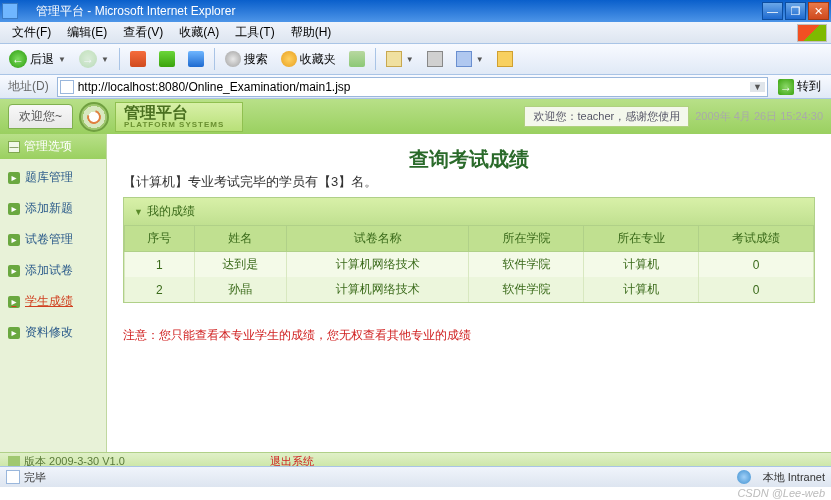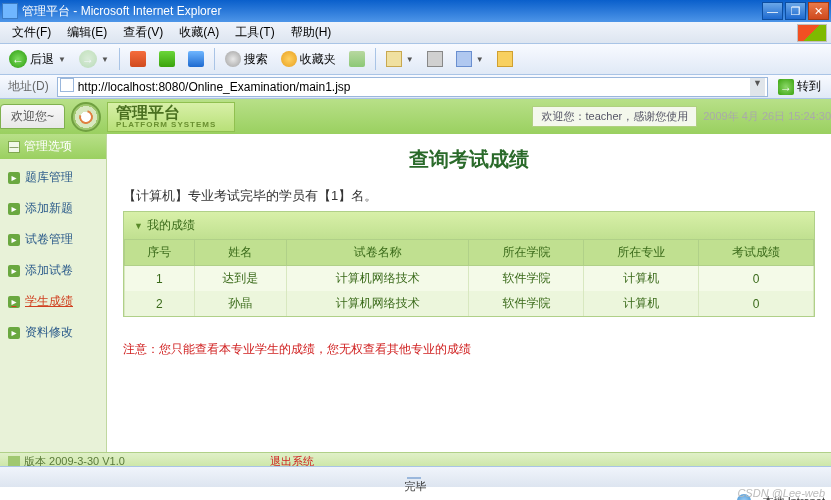--- a/index.html
+++ b/index.html
@@ -1,21 +1,21 @@
 <!DOCTYPE html>
 <html><head>
 <meta charset="utf-8">
 <style>
 * { margin: 0; padding: 0; box-sizing: border-box; font-family: "SimSun", Arial, sans-serif; }
 body { width: 831px; height: 500px; background: #fff; font-size: 12px; overflow: hidden; position: relative; }
 
 
 .titlebar { height: 22px; background: linear-gradient(#0a5fcb, #4d95e8); display: flex; align-items: center; padding: 0 2px; color: #fff; font-size: 12px; }
 .titlebar .title-icon { width: 16px; height: 16px; margin-right: 4px; background: #6fb6ff; border: 1px solid #3a7bc4; display: inline-block; }
-.titlebar .title-text { flex: 1; }
+.titlebar .title-text { flex: 1; margin-left: 14px; }
 .winbtns { display: flex; gap: 2px; }
 .winbtn { width: 21px; height: 18px; background: linear-gradient(#6aa7e8,#1e6ad0); border: 1px solid #0d4ea0; display: flex; align-items: center; justify-content: center; color: #fff; font-size: 11px; cursor: pointer; }
 .winbtn.close { background: linear-gradient(#e87a4a,#d04a1e); border-color: #a03a14; }
 
 
 .menubar { height: 22px; background: linear-gradient(#f0f4fb,#dde5f0); display: flex; align-items: center; padding: 0 4px; border-bottom: 1px solid #a9c4e6; }
 .menubar .menu { padding: 2px 8px; cursor: pointer; color: #000; }
 .menubar .win-logo { margin-left: auto; width: 30px; height: 18px; background: linear-gradient(135deg,#f25022 0 50%,#7fba00 50% 100%); border: 1px solid #c0c0c0; }
 
 
@@ -34,68 +34,68 @@
 .hist-ico { background: linear-gradient(#b8d8a0,#8cc876); border-radius: 2px; }
 .mail-ico { background: #f0e0a0; border: 1px solid #c8a850; }
 .print-ico { background: #d0d0d0; border: 1px solid #888; }
 .edit-ico { background: #b0c8f0; border: 1px solid #6a8fd0; }
 .msg-ico { background: #f8d060; border: 1px solid #d0a030; }
 .chev { font-size: 8px; color: #555; margin-left: 1px; }
 
 
 .addressbar { height: 24px; background: linear-gradient(#f8faff,#e0e9f6); display: flex; align-items: center; padding: 0 4px; border-bottom: 1px solid #a9c4e6; gap: 4px; }
 .addr-label { color: #666; padding: 0 4px; }
-.addr-input { flex: 1; height: 20px; border: 1px solid #9ab7dc; background: #fff; display: flex; padding: 0 2px; }
+.addr-input { flex: 1; height: 20px; border: 1px solid #9ab7dc; background: #fff; display: flex; align-items: center; padding: 0 2px; }
 .addr-input .page-ico { width: 14px; height: 14px; background: #fff; border: 1px solid #9ab7dc; margin-right: 4px; }
 .addr-input input { flex: 1; border: none; outline: none; font-size: 12px; }
 .addr-drop { width: 15px; background: #e0e5ea; text-align: center; cursor: pointer; font-size: 9px; color: #555; }
 .go-btn { display: flex; align-items: center; gap: 3px; padding: 0 6px; cursor: pointer; }
 .go-ico { width: 16px; height: 16px; background: radial-gradient(#8cd86a,#3aa30d); border-radius: 2px; display: flex; align-items: center; justify-content: center; color: #fff; }
 
 
-.page-header { height: 35px; background: linear-gradient(#b8e088,#9ad060); display: flex; align-items: center; padding: 0 0; }
+.page-header { height: 35px; background: linear-gradient(#b8e088,#9ad060); display: flex; align-items: center; padding: 0 8px; }
 .welcome-tab { background: linear-gradient(#f8f8f8,#e8e8e8); border: 1px solid #80b050; border-radius: 4px 4px 0 0; padding: 3px 10px; font-size: 12px; color: #555; cursor: pointer; }
 .logo-badge { width: 30px; height: 30px; border-radius: 50%; background: radial-gradient(#fff 0 30%,#d8e8c0 30% 60%,#a0c870 60%); border: 2px solid #70a040; margin: 0 6px; display: flex; align-items: center; justify-content: center; }
 .logo-inner { width: 14px; height: 14px; border: 2px solid #e08040; border-radius: 50%; border-top-color: transparent; transform: rotate(-30deg); }
 .brand { background: linear-gradient(#d8f0a8,#b8e078); border: 1px solid #90c050; padding: 2px 18px 2px 8px; color: #4a7020; font-size: 16px; font-weight: bold; line-height: 1; }
 .brand small { display: block; font-size: 8px; color: #6a9030; font-weight: bold; letter-spacing: 1px; }
 .head-right { margin-left: auto; display: flex; align-items: center; gap: 6px; font-size: 11px; color: #556; }
 .head-info { background: #f4f8ec; border: 1px solid #b0d080; padding: 2px 8px; }
 .head-date { color: #aaa; text-align: center; }
 
 
 .layout { display: flex; height: 353px; }
 .sidebar { width: 107px; background: #e8f2d8; border-right: 1px solid #c0d8a0; display: flex; flex-direction: column; }
 .side-header { background: linear-gradient(#b8e088,#9ad060); color: #fff; padding: 4px 8px; font-size: 12px; display: flex; align-items: center; gap: 4px; cursor: pointer; }
 .side-header .exp-icon { width: 12px; height: 12px; background: #f0f8e8; border: 1px solid #80a850; color: #507020; display: flex; align-items: center; justify-content: center; font-size: 9px; }
 .side-items { padding: 10px 8px; display: flex; flex-direction: column; gap: 14px; }
 .side-item { display: flex; align-items: center; gap: 5px; cursor: pointer; font-size: 12px; color: #2a5a8a; }
 .side-item.active { color: #d04020; text-decoration: underline; }
 .bullet { width: 12px; height: 12px; background: #6aa840; border-radius: 2px; display: flex; align-items: center; justify-content: center; color: #fff; font-size: 10px; }
 
 .content { flex: 1; padding: 12px 16px; background: #fff; }
-.page-title { text-align: center; color: #2a6a2a; font-size: 20px; font-weight: bold; margin-bottom: 14px; }
+.page-title { text-align: center; color: #2a6a2a; font-size: 20px; font-weight: bold; }
 .info-line { color: #333; font-size: 13px; margin-bottom: 6px; }
 
 .result-box { border: 1px solid #b0d088; }
 .rb-head { background: linear-gradient(#d8f0a8,#c0e090); padding: 5px 10px; color: #3a6a1a; font-size: 12px; display: flex; align-items: center; gap: 4px; }
 .rb-head .tri { font-size: 9px; color: #5a8a2a; }
 table { width: 100%; border-collapse: collapse; font-size: 12px; }
 th { background: #c0e090; color: #3a6a1a; padding: 4px 6px; text-align: center; border: 1px solid #b0d088; font-weight: normal; }
 td { padding: 4px 6px; text-align: center; border-left: 1px solid #d8e8c0; border-right: 1px solid #d8e8c0; color: #3a6a1a; background: #f4fae8; }
 tr.alt td { background: #ecf6dc; }
 .notice { color: #d02020; margin-top: 24px; font-size: 12px; }
 
 
 .footer { position: absolute; left: 0; right: 0; bottom: 30px; height: 18px; background: linear-gradient(#e0f0c8,#c8e4a0); display: flex; align-items: center; padding: 0 8px; font-size: 11px; color: #5a7a3a; border-top: 1px solid #b0d088; }
 .footer .ver-ico { width: 12px; height: 12px; background: #a0c870; margin-right: 4px; }
 .logout { margin-left: 145px; color: #d02020; cursor: pointer; }
 
 
-.statusbar { position: absolute; left: 0; right: 0; bottom: 13px; height: 18px; background: linear-gradient(#f0f4fb,#dde5f0); display: flex; align-items: center; padding: 10px 6px; font-size: 11px; color: #333; border-top: 1px solid #a9c4e6; flex-direction: column; }
+.statusbar { position: absolute; left: 0; right: 0; bottom: 13px; height: 18px; background: linear-gradient(#f0f4fb,#dde5f0); display: flex; align-items: center; padding: 10px 6px; font-size: 11px; color: #333; border-top: 1px solid #a9c4e6; }
 .statusbar .done-ico { width: 14px; height: 14px; background: #fff; border: 1px solid #9ab7dc; margin-right: 4px; }
 .statusbar .right { margin-left: auto; display: flex; gap: 12px; }
 .statusbar .zone-ico { width: 14px; height: 14px; background: radial-gradient(#a0d0f8,#4090d0); border-radius: 50%; }
 
 .watermark { position: absolute; right: 6px; bottom: 1px; font-size: 11px; color: #bbb; font-style: italic; }
 </style>
 </head>
 <body>
 
 <div class="titlebar">
@@ -224,21 +224,21 @@
         </div>
         <div class="side-item">
           <span class="bullet">▸</span>
           <span>资料修改</span>
         </div>
       </div>
   </div>
 
   <div class="content">
     <div class="page-title">查询考试成绩</div>
-    <div class="info-line">【计算机】专业考试完毕的学员有【1】名。</div>
+    <div class="info-line">【计算机】专业考试完毕的学员有【3】名。</div>
     <div class="result-box">
       <div class="rb-head">
         <span class="tri">▼</span>
         <span>我的成绩</span>
       </div>
       <table>
         <thead>
             <tr id="thead-row">
               <th>序号</th>
               <th>姓名</th>

